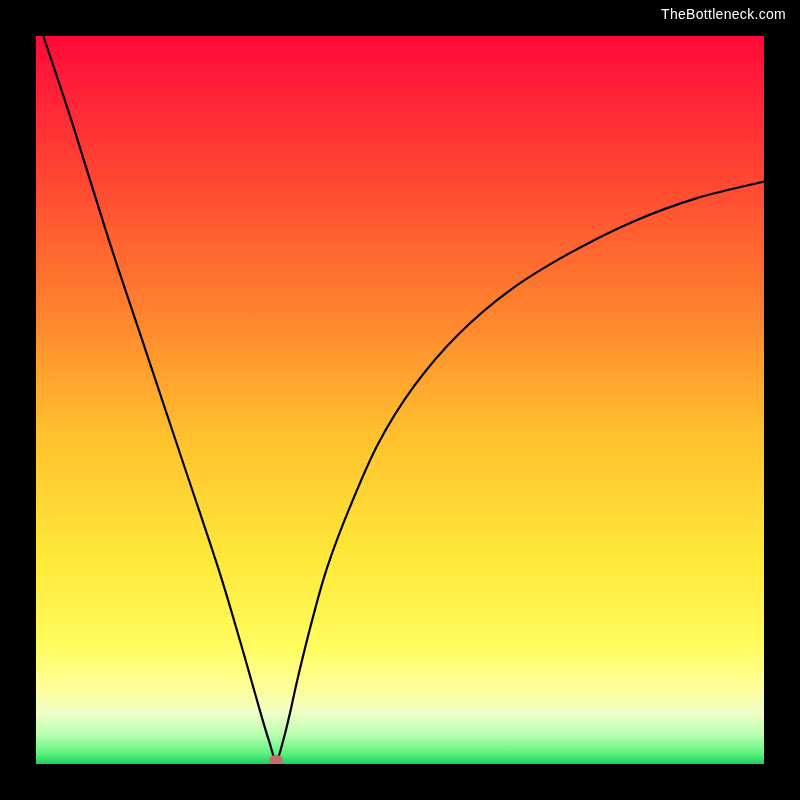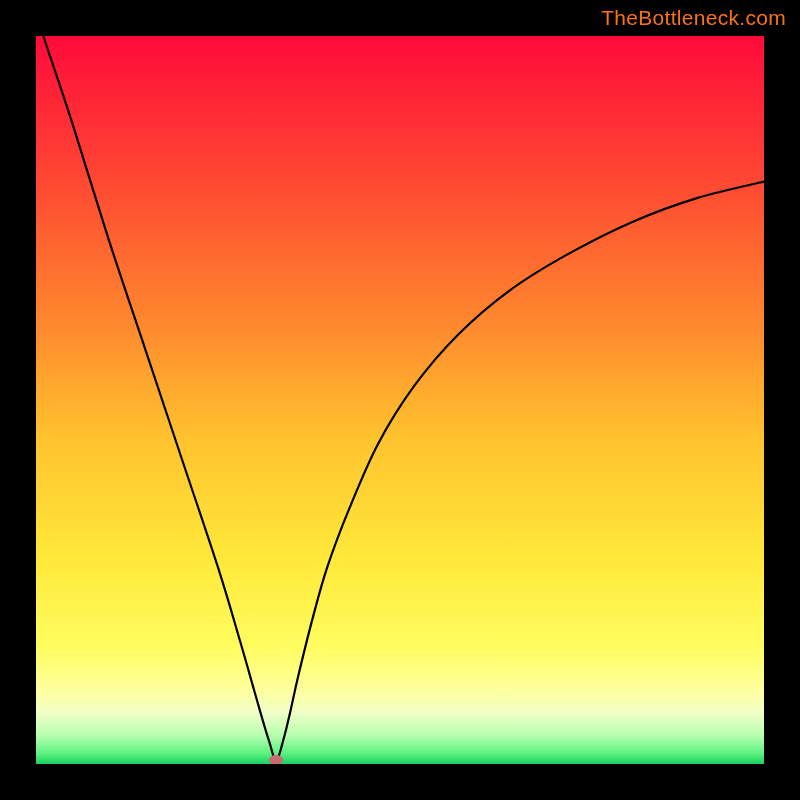--- a/index.html
+++ b/index.html
@@ -14,22 +14,22 @@
   .stage {
     position: relative;
     width: 800px;
     height: 800px;
     background: #000;
   }
   .watermark {
     position: absolute;
     top: 6px;
     right: 14px;
-    color: #f97316;
-    font-size: 21px;
+    color: #ffffff;
+    font-size: 14px;
     font-weight: 500;
     letter-spacing: 0.3px;
     z-index: 5;
   }
   .plot {
     position: absolute;
     left: 36px;
     top: 36px;
     width: 728px;
     height: 728px;

